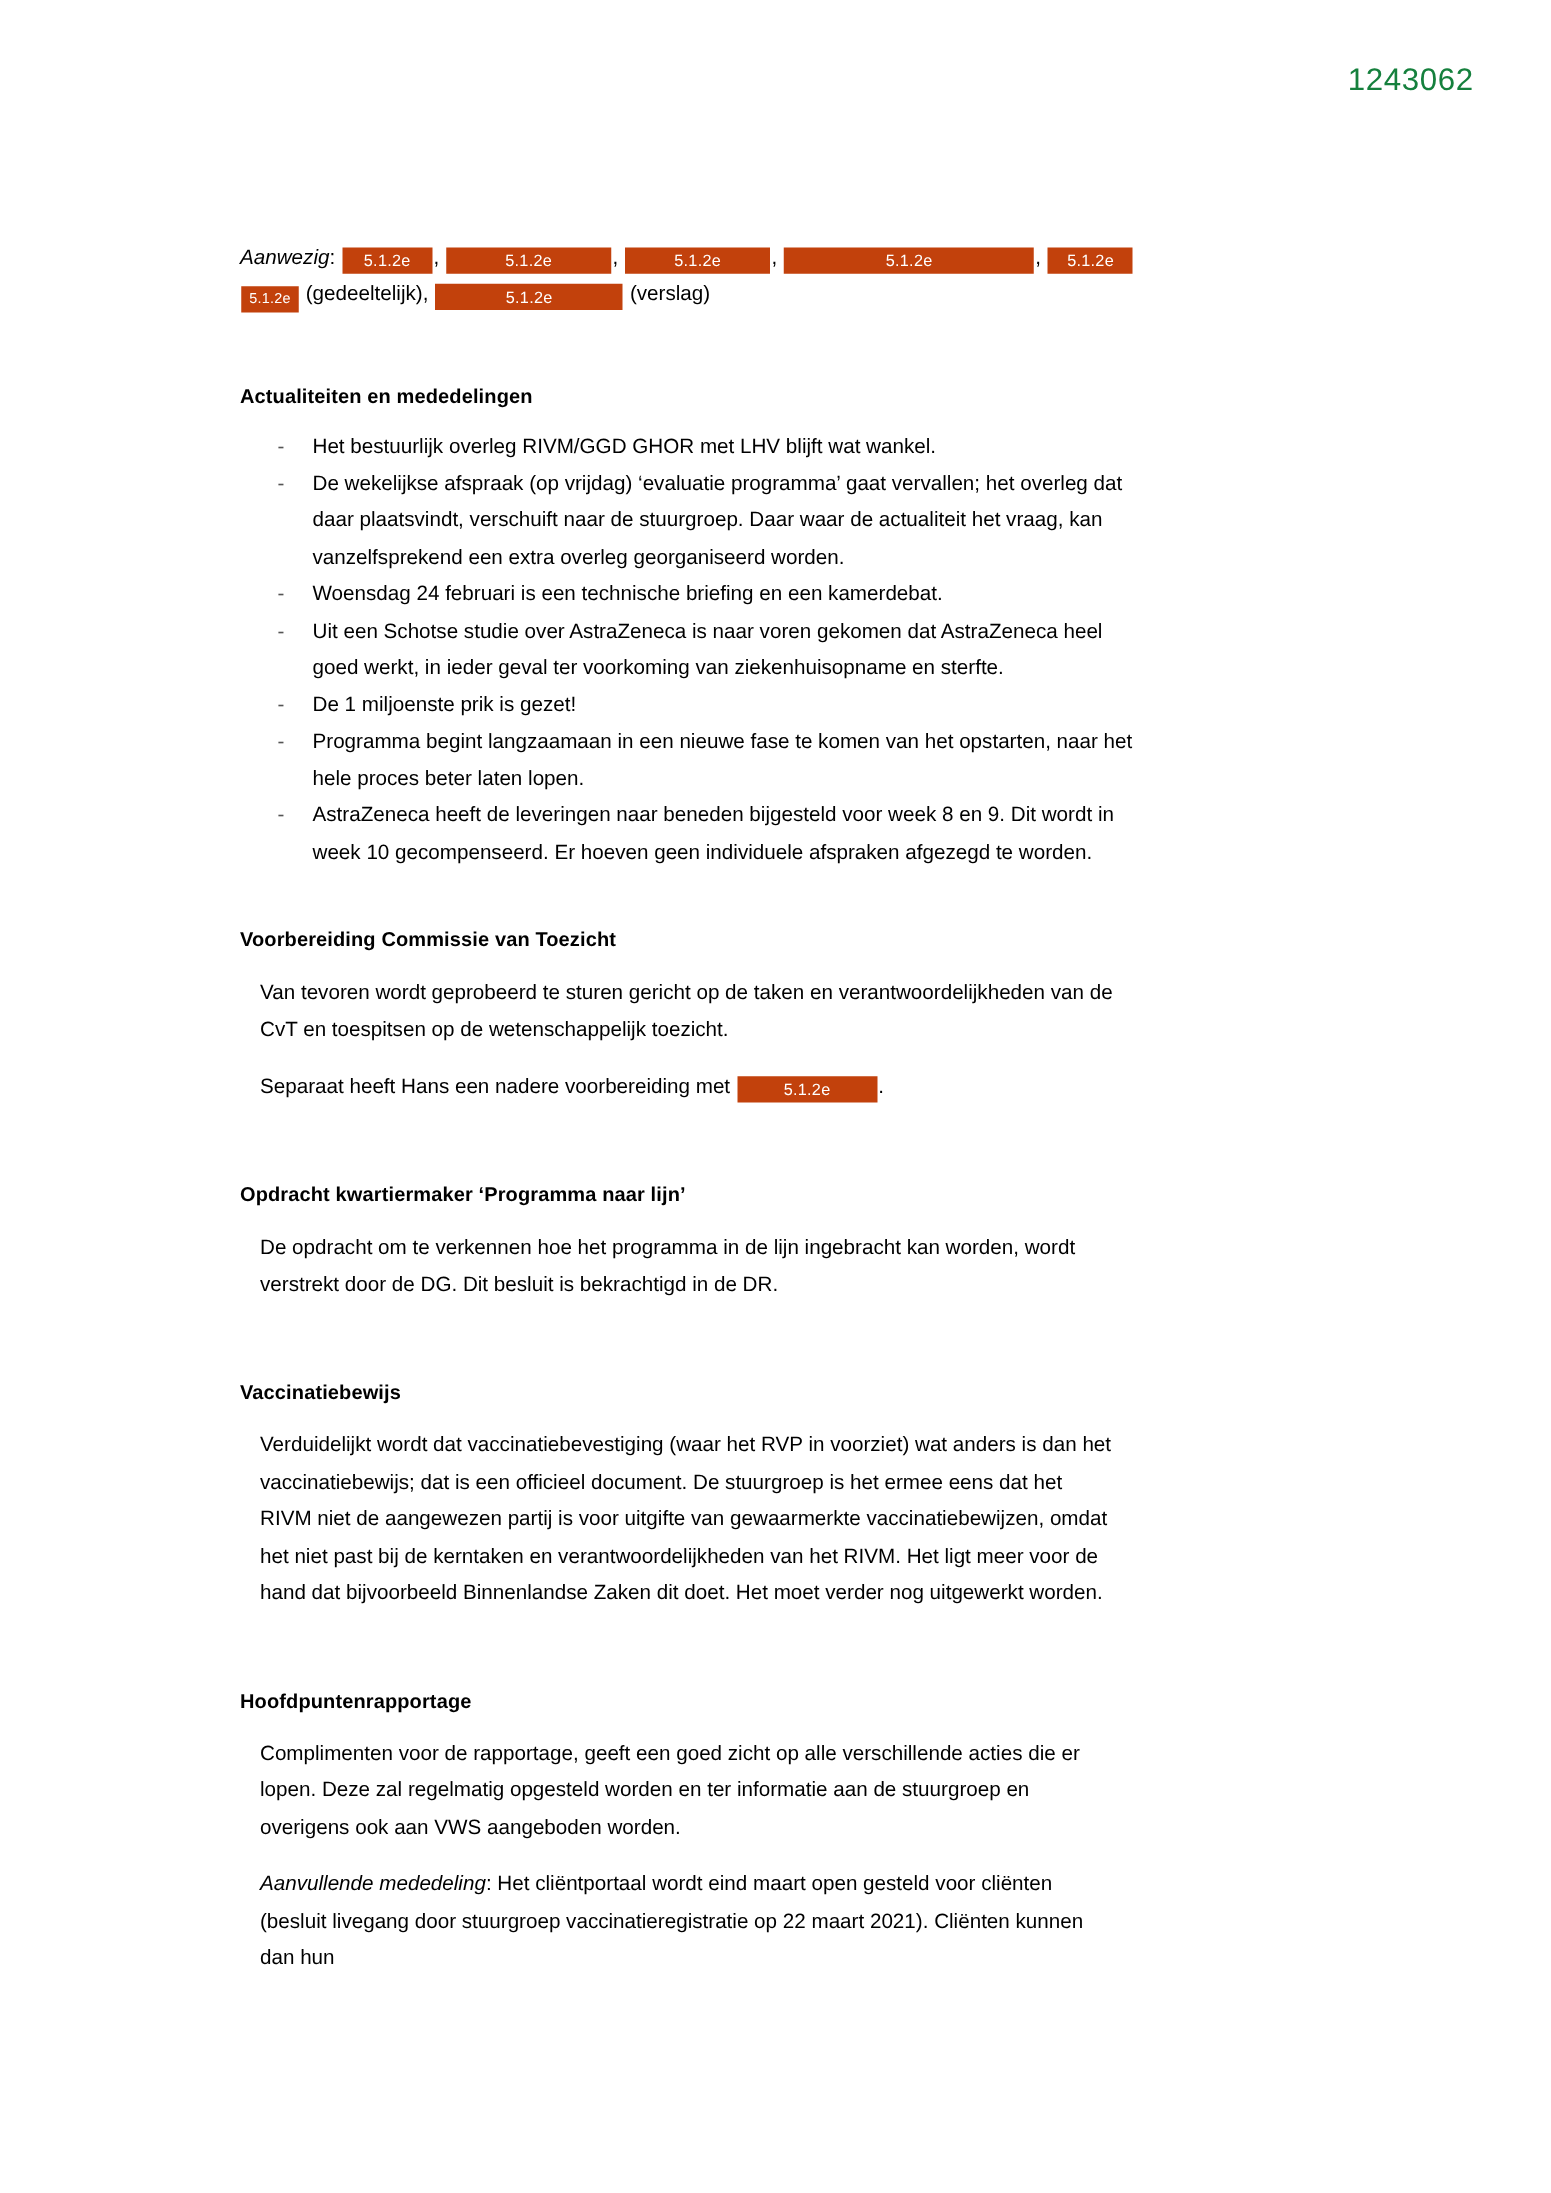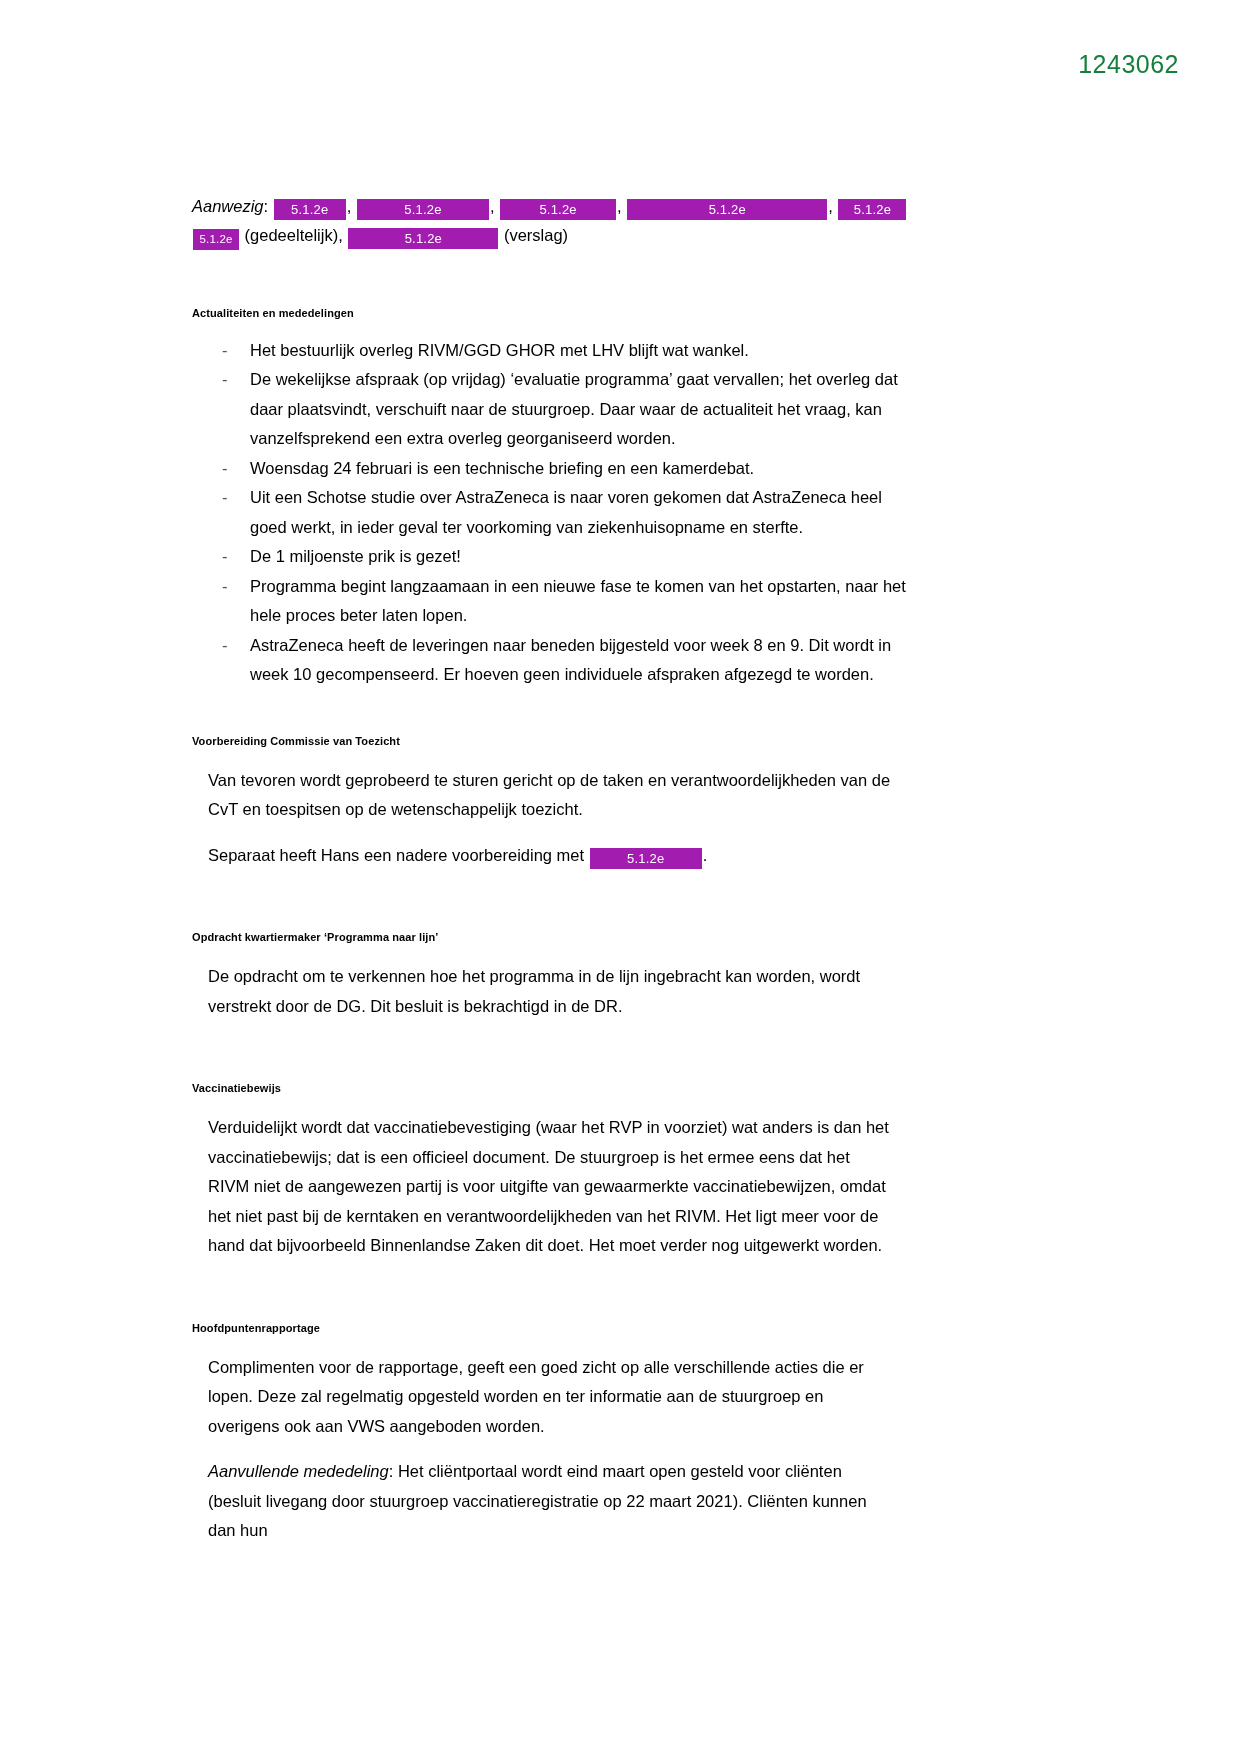--- a/index.html
+++ b/index.html
@@ -35,38 +35,38 @@
     width: 716px;
   }
   h1.doc-title {
     font-size: 16.5px;
     font-weight: bold;
     margin: 0 0 18px 0;
     letter-spacing: 0.1px;
     line-height: 1.35;
   }
   h2.section-heading {
-    font-size: 11px;
+    font-size: 16px;
     font-weight: bold;
     margin: 0 0 3px 0;
     letter-spacing: 0.1px;
     line-height: 1.45;
   }
   .attendees {
     font-size: 16.5px;
     line-height: 29px;
     margin: 0 0 4px 0;
   }
   .attendees .lbl {
     font-style: italic;
     text-align: right;
   }
   .redaction {
     display: inline-block;
-    background: #a21caf;
+    background: #c2410c;
     color: #ffffff;
     font-size: 13px;
     text-align: center;
     vertical-align: baseline;
     line-height: 21px;
     height: 21px;
     margin: 0 1px;
     position: relative;
     top: 2px;
     font-family: "Liberation Sans", sans-serif;

